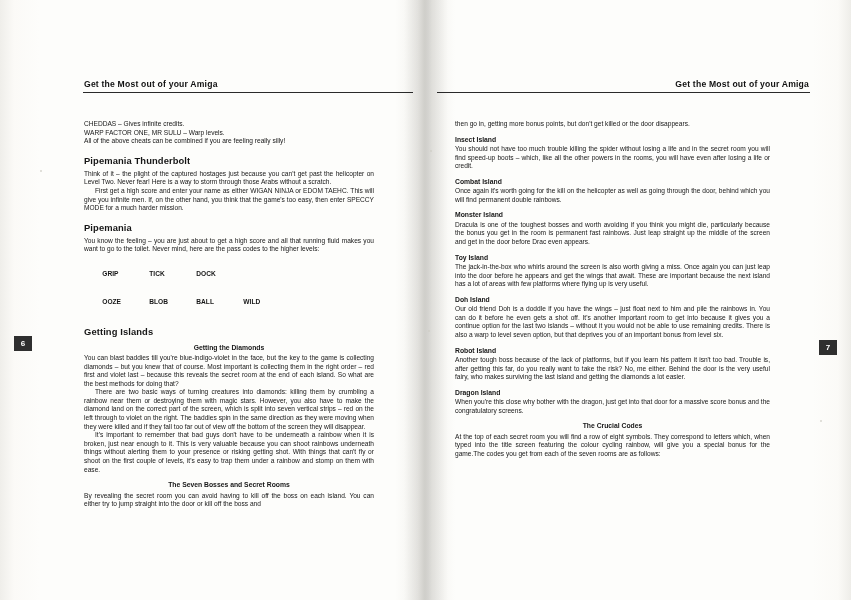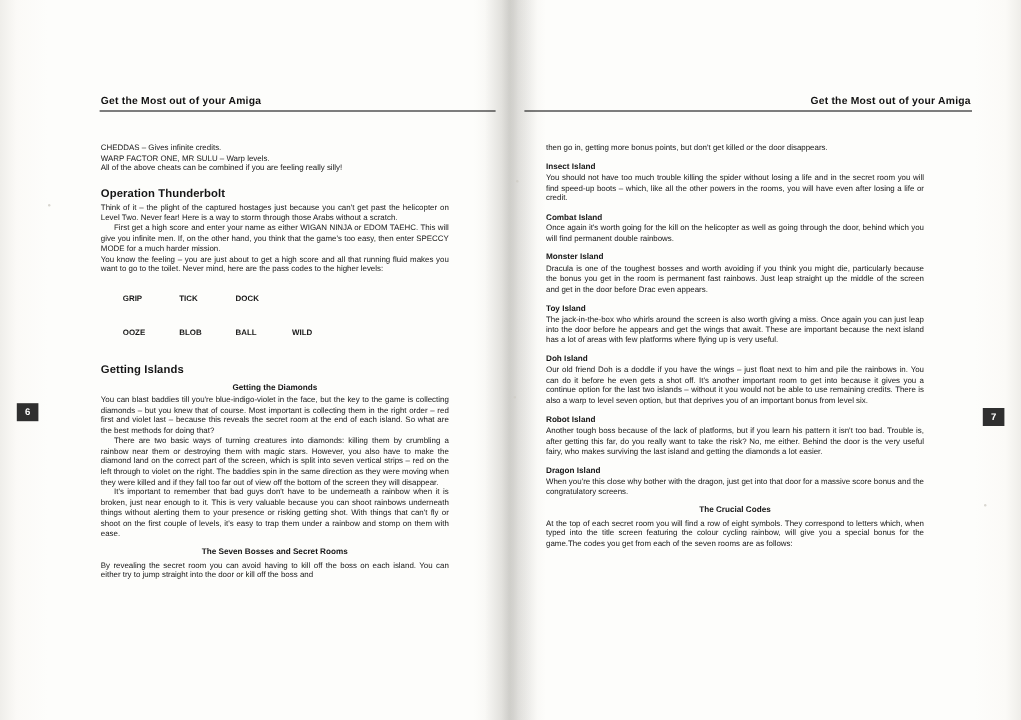--- a/index.html
+++ b/index.html
@@ -153,24 +153,25 @@
 
   <div class="page left">
     <div class="running-head">Get the Most out of your Amiga</div>
     <div class="rule"></div>
 
     <div class="col">
       <p class="para tight">CHEDDAS – Gives infinite credits.</p>
       <p class="para">WARP FACTOR ONE, MR SULU – Warp levels.</p>
       <p class="para">All of the above cheats can be combined if you are feeling really silly!</p>
 
-      <h2 class="sec">Operation Thunderbolt</h2>
+      <h2 class="sec">Pipemania Thunderbolt</h2>
       <p class="para tight">Think of it – the plight of the captured hostages just because you can't get past the helicopter on Level Two. Never fear! Here is a way to storm through those Arabs without a scratch.</p>
       <p class="para indent">First get a high score and enter your name as either WIGAN NINJA or EDOM TAEHC. This will give you infinite men. If, on the other hand, you think that the game's too easy, then enter SPECCY MODE for a much harder mission.</p>
 
+      <h2 class="sec">Pipemania</h2>
       <p class="para tight">You know the feeling – you are just about to get a high score and all that running fluid makes you want to go to the toilet. Never mind, here are the pass codes to the higher levels:</p>
       <div class="codes">
         <span class="row">
           <span class="cell">GRIP</span><span class="cell">TICK</span><span class="cell">DOCK</span><span class="cell"></span>
         </span>
         <span class="row">
           <span class="cell">OOZE</span><span class="cell">BLOB</span><span class="cell">BALL</span><span class="cell">WILD</span>
         </span>
       </div>
 

